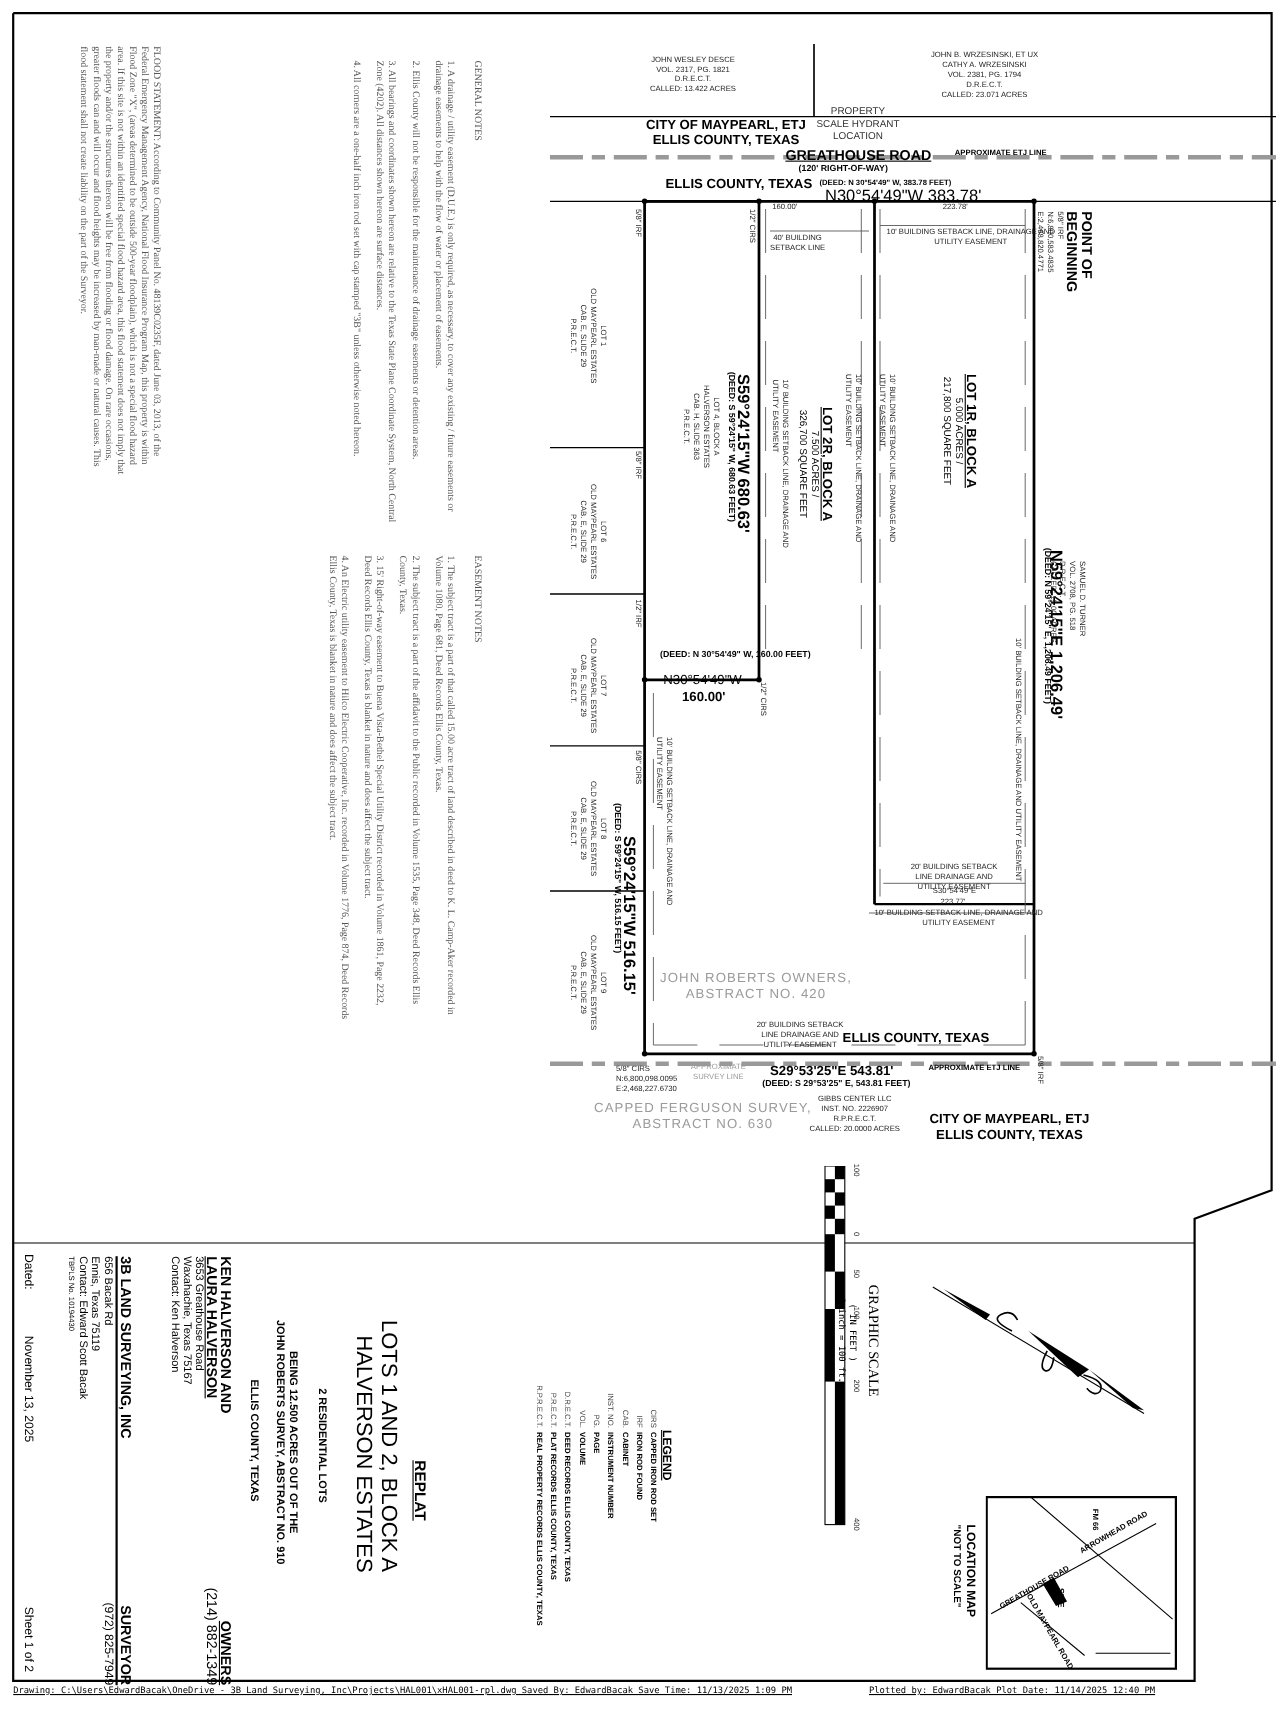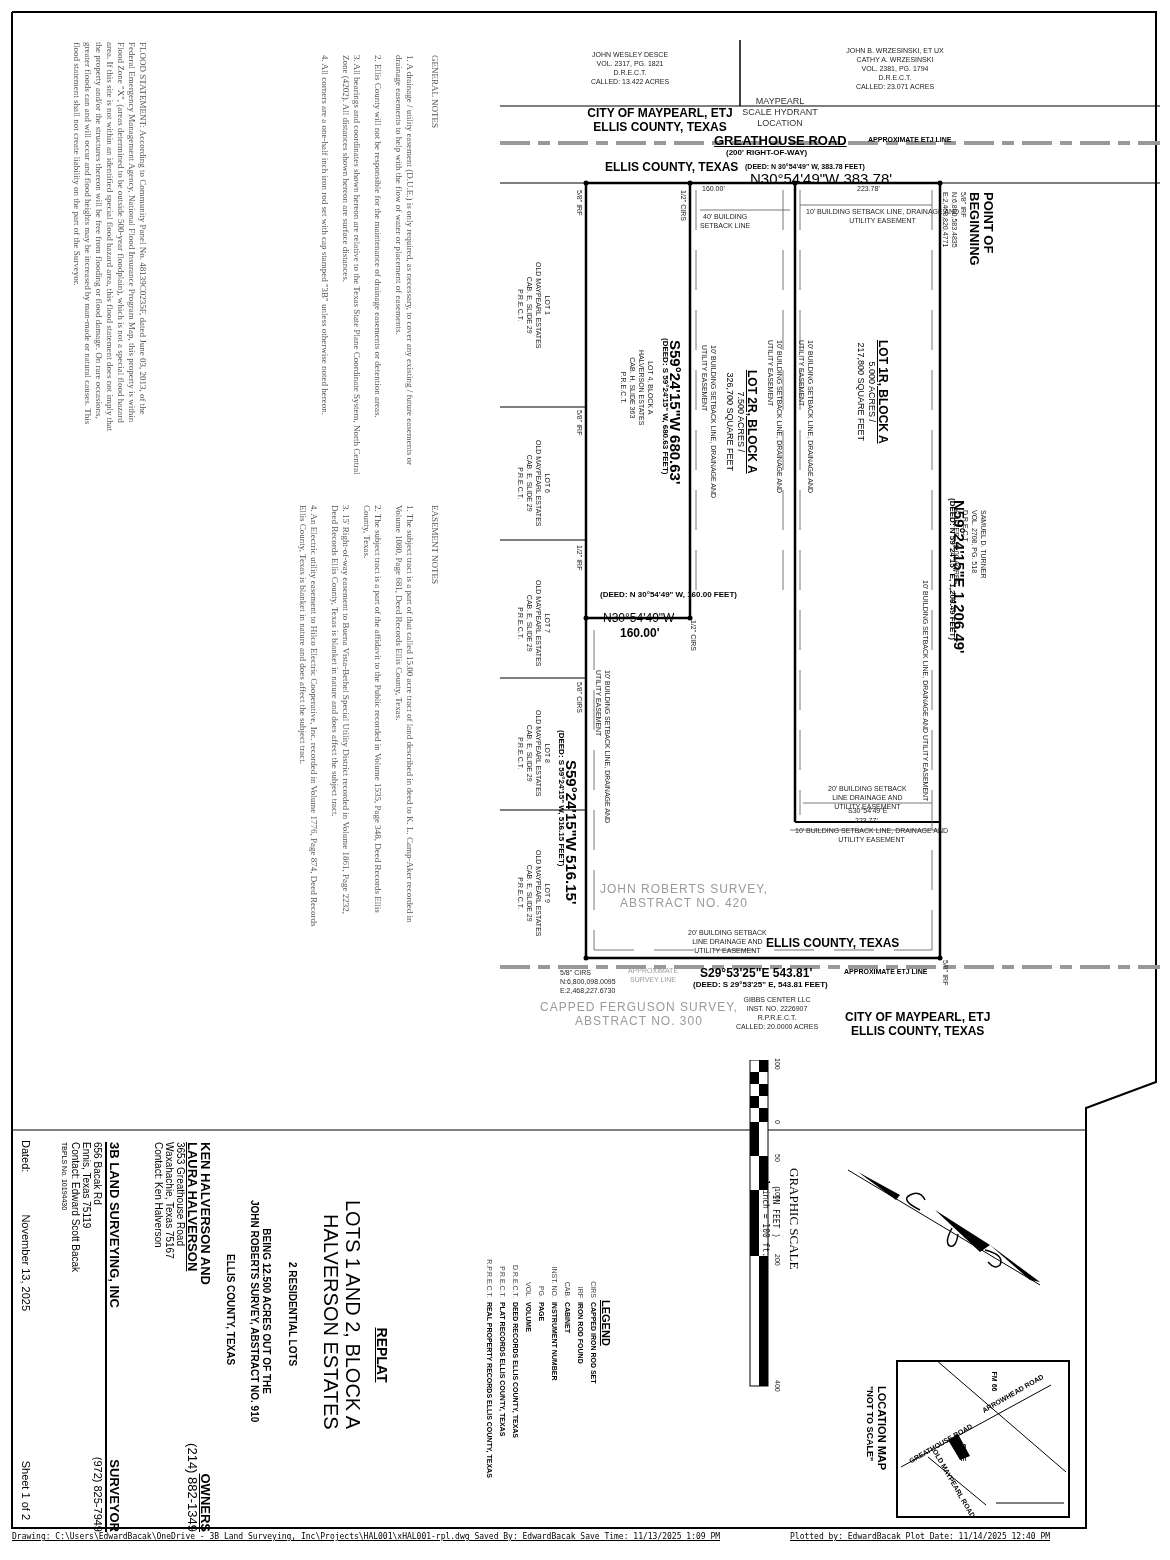--- a/index.html
+++ b/index.html
@@ -101,26 +101,26 @@
     <div>VOL. 2381, PG. 1794</div>
     <div>D.R.E.C.T.</div>
     <div>CALLED: 23.071 ACRES</div>
 </div>
 
 <div class="abs center med" style="left:575px;top:106px;width:170px;">
   <div>CITY OF MAYPEARL, ETJ</div>
     <div>ELLIS COUNTY, TEXAS</div>
 </div>
 <div class="abs center small" style="left:735px;top:96px;width:90px;color:#333;">
-  <div>MAYPEARL</div>
+  <div>PROPERTY</div>
     <div>SCALE HYDRANT</div>
     <div>LOCATION</div>
 </div>
 <div class="abs" style="left:714px;top:133px;font-size:13px;font-weight:bold;text-decoration:underline;">GREATHOUSE ROAD</div>
-<div class="abs" style="left:726px;top:148px;font-size:8px;font-weight:bold;">(200' RIGHT-OF-WAY)</div>
+<div class="abs" style="left:726px;top:148px;font-size:8px;font-weight:bold;">(120' RIGHT-OF-WAY)</div>
 <div class="abs" style="left:868px;top:136px;font-size:7px;font-weight:bold;">APPROXIMATE ETJ LINE</div>
 <div class="abs med" style="left:605px;top:160px;">ELLIS COUNTY, TEXAS</div>
 <div class="abs" style="left:745px;top:163px;font-size:7px;font-weight:bold;">(DEED: N 30°54'49" W, 383.78 FEET)</div>
 <div class="abs big" style="left:750px;top:170px;font-weight:normal;">N30°54'49"W   383.78'</div>
 <div class="abs tiny" style="left:702px;top:184px;">160.00'</div>
 <div class="abs tiny" style="left:857px;top:184px;">223.78'</div>
 
 <div class="rot r90" style="left:995px;top:192px;font-size:13px;font-weight:bold;line-height:14px;">
   <div>POINT OF</div>
     <div>BEGINNING</div>
@@ -244,21 +244,21 @@
 
 <div class="rot r90 tiny" style="left:584px;top:190px;">5/8" IRF</div>
 <div class="rot r90 tiny" style="left:584px;top:410px;">5/8" IRF</div>
 <div class="rot r90 tiny" style="left:584px;top:545px;">1/2" IRF</div>
 <div class="rot r90 tiny" style="left:688px;top:190px;">1/2" CIRS</div>
 <div class="rot r90 tiny" style="left:698px;top:620px;">1/2" CIRS</div>
 <div class="rot r90 tiny" style="left:584px;top:682px;">5/8" CIRS</div>
 <div class="rot r90 tiny" style="left:950px;top:960px;">5/8" IRF</div>
 
 <div class="abs center gray" style="left:600px;top:882px;font-size:12px;line-height:14px;letter-spacing:1px;">
-  <div>JOHN ROBERTS SURVEY,</div>
+  <div>JOHN ROBERTS OWNERS,</div>
     <div>ABSTRACT NO. 420</div>
 </div>
 <div class="abs med" style="left:766px;top:936px;">ELLIS COUNTY, TEXAS</div>
 
 <div class="abs" style="left:700px;top:966px;font-size:12px;font-weight:bold;">S29°53'25"E   543.81'</div>
 <div class="abs" style="left:693px;top:980px;font-size:8px;font-weight:bold;">(DEED: S 29°53'25" E, 543.81 FEET)</div>
 <div class="abs" style="left:844px;top:968px;font-size:7px;font-weight:bold;">APPROXIMATE ETJ LINE</div>
 <div class="abs tiny center gray" style="left:628px;top:966px;">
     <div>APPROXIMATE</div>
     <div>SURVEY LINE</div>
@@ -269,21 +269,21 @@
     <div>E:2,468,227.6730</div>
   </div>
 <div class="abs tiny center" style="left:736px;top:995px;">
     <div>GIBBS CENTER LLC</div>
     <div>INST. NO. 2226907</div>
     <div>R.P.R.E.C.T.</div>
     <div>CALLED: 20.0000 ACRES</div>
   </div>
 <div class="abs center gray" style="left:540px;top:1000px;font-size:12px;line-height:14px;letter-spacing:1px;">
     <div>CAPPED FERGUSON SURVEY,</div>
-    <div>ABSTRACT NO. 300</div>
+    <div>ABSTRACT NO. 630</div>
   </div>
 <div class="abs center med" style="left:845px;top:1010px;">
     <div>CITY OF MAYPEARL, ETJ</div>
     <div>ELLIS COUNTY, TEXAS</div>
   </div>
 
 <svg class="abs" style="left:740px;top:1060px;" width="40" height="330">
   <rect x="10" y="0" width="18" height="326" fill="#fff" stroke="#000" stroke-width="1"></rect>
   <rect x="19" y="0" width="9" height="12" fill="#000"></rect>
   <rect x="10" y="12" width="9" height="12" fill="#000"></rect>

